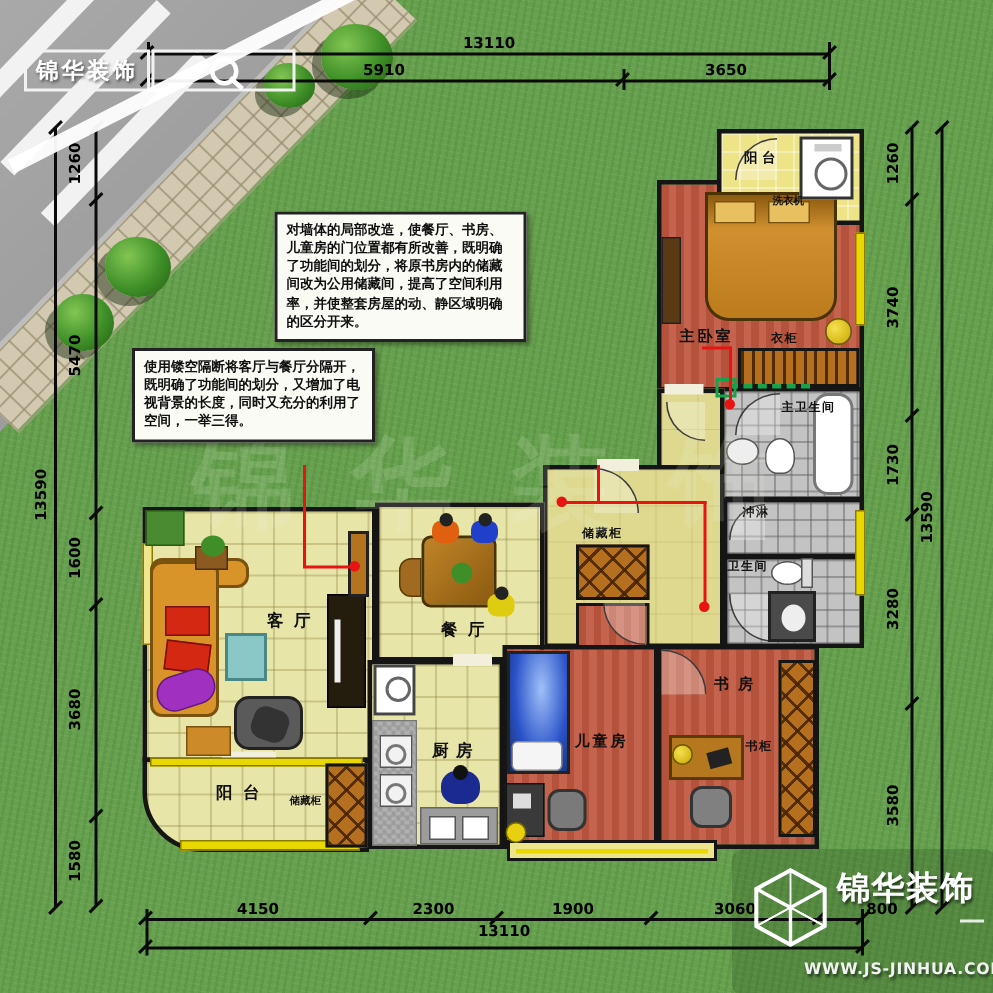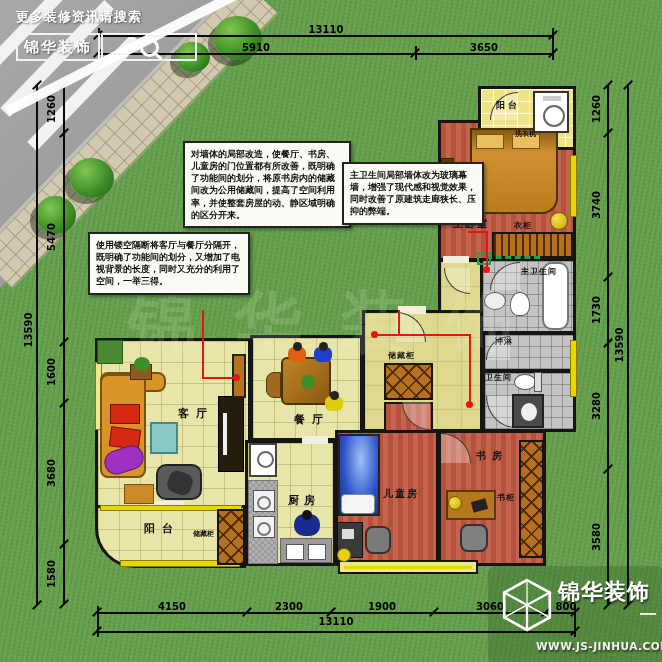--- a/index.html
+++ b/index.html
@@ -84,21 +84,20 @@
     <div class="stripe" style="left:36px;top:120px;"></div>
     <div class="stripe" style="left:63px;top:154px;"></div>
   </div>
   <div class="sidewalk"></div>
   <div class="tree" style="left:214px;top:16px;width:48px;height:44px;"></div>
   <div class="tree" style="left:176px;top:42px;width:34px;height:30px;"></div>
   <div class="tree" style="left:70px;top:158px;width:44px;height:40px;"></div>
   <div class="tree" style="left:36px;top:196px;width:40px;height:38px;"></div>
   <div class="slash"></div>
 
-  <div class="hdr-promo">更多装修资讯请搜索</div>
   <div class="hdr-box" style="left:16px;top:33px;width:80px;height:24px;">
     <span style="color:#fff;font-weight:bold;font-size:15px;letter-spacing:2px;text-shadow:1px 1px 2px rgba(0,0,0,.5);">锦华装饰</span>
   </div>
   <div class="hdr-box" style="left:101px;top:33px;width:92px;height:24px;">
     <span class="mag"></span>
   </div>
 
   <div class="wmark">锦华装饰</div>
 
   <div class="room floor-red" style="left:438px;top:120px;width:138px;height:141px;"></div>
@@ -258,21 +257,20 @@
   <span class="rlabel rl-lg" style="left:294px;top:412px;">餐厅</span>
   <span class="rlabel rl-lg" style="left:288px;top:461px;letter-spacing:5px;margin-top:32px;">厨房</span>
   <span class="rlabel rl-md" style="left:383px;top:487px;">儿童房</span>
   <span class="rlabel rl-md" style="left:476px;top:449px;letter-spacing:6px;">书房</span>
   <span class="rlabel rl-sm" style="left:497px;top:492px;">书柜</span>
   <span class="rlabel rl-lg" style="left:144px;top:521px;">阳台</span>
   <span class="rlabel rl-xs" style="left:193px;top:529px;">储藏柜</span>
 
   <div class="ann" style="left:183px;top:141px;width:152px;">对墙体的局部改造，使餐厅、书房、儿童房的门位置都有所改善，既明确了功能间的划分，将原书房内的储藏间改为公用储藏间，提高了空间利用率，并使整套房屋的动、静区域明确的区分开来。</div>
   <div class="ann" style="left:88px;top:232px;width:146px;">使用镂空隔断将客厅与餐厅分隔开，既明确了功能间的划分，又增加了电视背景的长度，同时又充分的利用了空间，一举三得。</div>
-  <div class="ann" style="left:342px;top:162px;width:126px;">主卫生间局部墙体改为玻璃幕墙，增强了现代感和视觉效果，同时改善了原建筑走廊狭长、压抑的弊端。</div>
 
   <div class="rc" style="left:202px;top:310px;width:2px;height:68px;"></div>
   <div class="rc" style="left:202px;top:377px;width:34px;height:2px;"></div>
   <div class="rdot" style="left:233px;top:374px;"></div>
   <div class="rc" style="left:398px;top:310px;width:2px;height:25px;"></div>
   <div class="rc" style="left:374px;top:334px;width:97px;height:2px;"></div>
   <div class="rdot" style="left:371px;top:331px;"></div>
   <div class="rc" style="left:469px;top:334px;width:2px;height:70px;"></div>
   <div class="rdot" style="left:466px;top:401px;"></div>
   <div class="rc" style="left:468px;top:231px;width:20px;height:2px;"></div>
@@ -302,21 +300,21 @@
   <div class="tk" style="left:325px;top:611px;"></div>
     <div class="tk" style="left:428px;top:611px;"></div>
   <div class="tk" style="left:540px;top:611px;"></div>
     <div class="tk" style="left:569px;top:611px;"></div>
   <div class="tk" style="left:91px;top:630px;"></div>
     <div class="tk" style="left:569px;top:630px;"></div>
   <span class="dim c" style="left:172px;top:601px;">4150</span>
   <span class="dim c" style="left:289px;top:601px;">2300</span>
   <span class="dim c" style="left:382px;top:601px;">1900</span>
   <span class="dim c" style="left:490px;top:601px;">3060</span>
-  <span class="dim c" style="left:566px;top:601px;text-align:right;">800</span>
+  <span class="dim c" style="left:588px;top:601px;text-align:right;">800</span>
   <span class="dim c" style="left:336px;top:616px;">13110</span>
 
   <div class="dline" style="left:36px;top:85px;width:2px;height:520px;"></div>
   <div class="dline" style="left:63px;top:85px;width:2px;height:519px;"></div>
   <div class="tk" style="left:31px;top:84px;"></div>
     <div class="tk" style="left:31px;top:604px;"></div>
   <div class="tk" style="left:58px;top:84px;"></div>
     <div class="tk" style="left:58px;top:132px;"></div>
   <div class="tk" style="left:58px;top:341px;"></div>
     <div class="tk" style="left:58px;top:402px;"></div>

